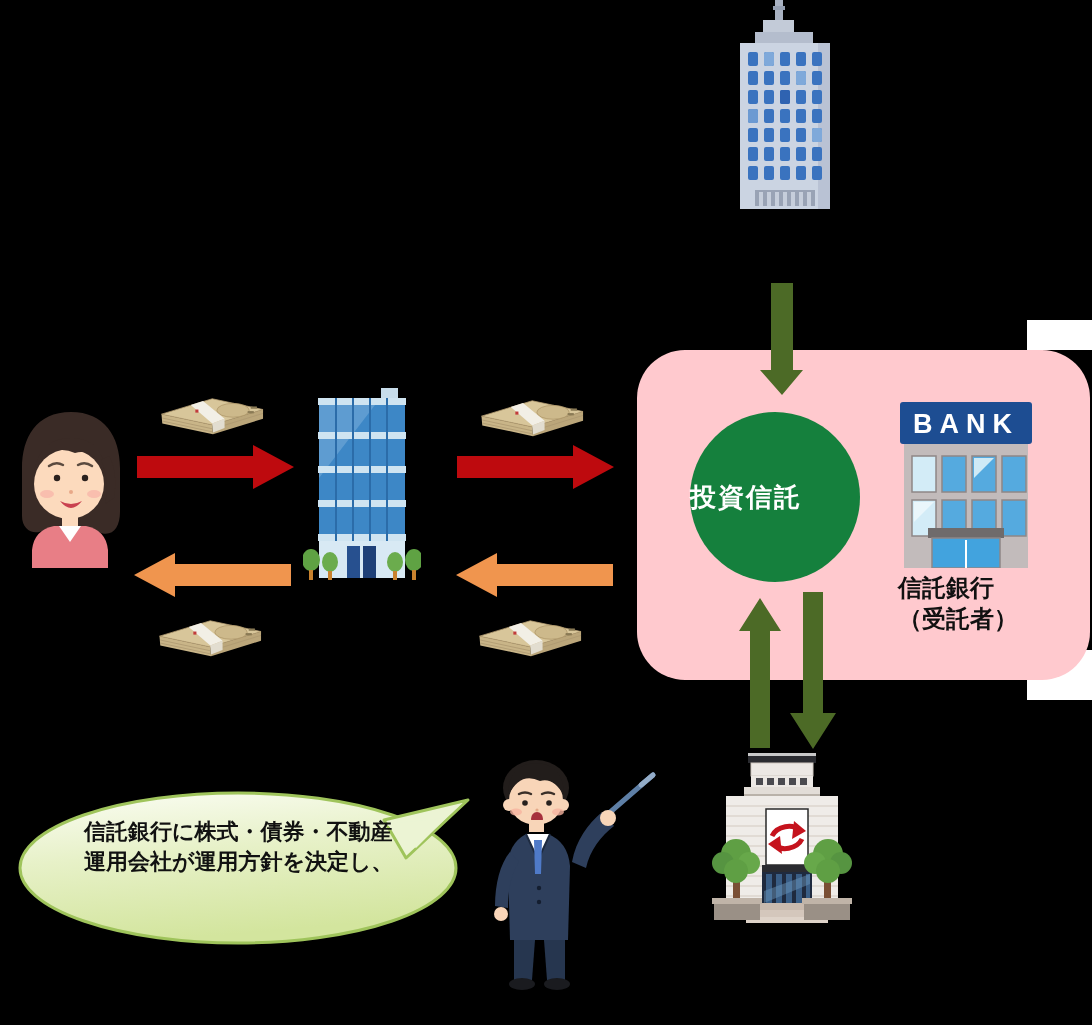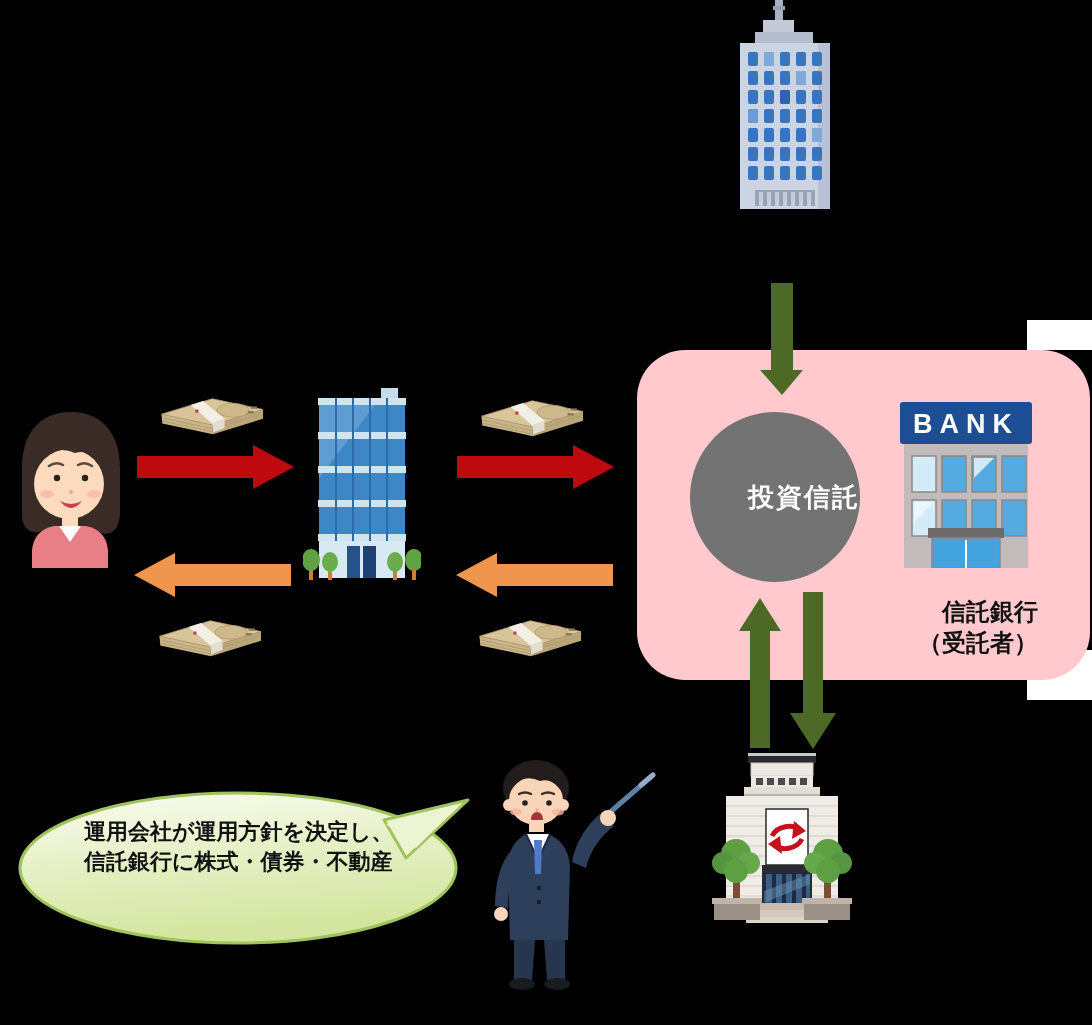--- a/index.html
+++ b/index.html
@@ -3,25 +3,25 @@
 <meta charset="utf-8">
 <style>
   html,body{margin:0;padding:0;background:#000;}
   #canvas{position:relative;width:1092px;height:1025px;background:#000;overflow:hidden;
           font-family:"Liberation Sans","DejaVu Sans",sans-serif;}
   .abs{position:absolute;}
   #pink-box{left:637px;top:350px;width:453px;height:330px;background:#FFC9CE;border-radius:48px;z-index:2;}
   .white-strip{background:#FFFFFF;z-index:1;}
   #strip-top{left:1027px;top:320px;width:65px;height:30px;}
   #strip-bottom{left:1027px;top:650px;width:65px;height:50px;}
-  #fund-circle{left:690px;top:412px;width:170px;height:170px;border-radius:50%;background:#737373;
-               display:flex;align-items:center;justify-content:flex-end;z-index:3;}
+  #fund-circle{left:690px;top:412px;width:170px;height:170px;border-radius:50%;background:#15803d;
+               display:flex;align-items:center;justify-content:flex-start;z-index:3;}
   #fund-circle span{color:#fff;font-size:26px;font-weight:bold;letter-spacing:2px;}
-  #bank-label{left:898px;top:572px;width:140px;z-index:3;text-align:right;color:#111;
-              font-size:24px;font-weight:bold;line-height:31px;white-space:nowrap;margin-top:24px;}
+  #bank-label{left:898px;top:572px;width:140px;z-index:3;text-align:left;color:#111;
+              font-size:24px;font-weight:bold;line-height:31px;white-space:nowrap;}
   #bubble-text{left:84px;top:817px;width:390px;z-index:4;color:#111;font-size:22px;
                font-weight:bold;line-height:30px;white-space:nowrap;}
   svg{display:block;}
   .z2{z-index:2}.z3{z-index:3}.z4{z-index:4}
 </style>
 </head>
 <body>
 
 <div id="canvas">
 
@@ -323,17 +323,17 @@
         <stop offset="0" stop-color="#FBFDF4"></stop>
         <stop offset="0.45" stop-color="#E7F1C8"></stop>
         <stop offset="1" stop-color="#D3E59E"></stop>
       </linearGradient>
     </defs>
     <ellipse cx="222" cy="80" rx="218" ry="75" fill="url(#bgrad)" stroke="#9FC45B" stroke-width="3"></ellipse>
     <path d="M368,32 L452,12 L390,70 Z" fill="#ECF4D4" stroke="#9FC45B" stroke-width="3" stroke-linejoin="round"></path>
     <path d="M370,36 L400,60 L430,30 Z" fill="#ECF4D4"></path>
   </svg>
   <div class="abs" id="bubble-text">
+    <div>信託銀行に株式・債券・不動産</div>
     <div>運用会社が運用方針を決定し、</div>
-    <div>信託銀行に株式・債券・不動産</div>
   </div>
 
 </div>
 
 </body></html>

